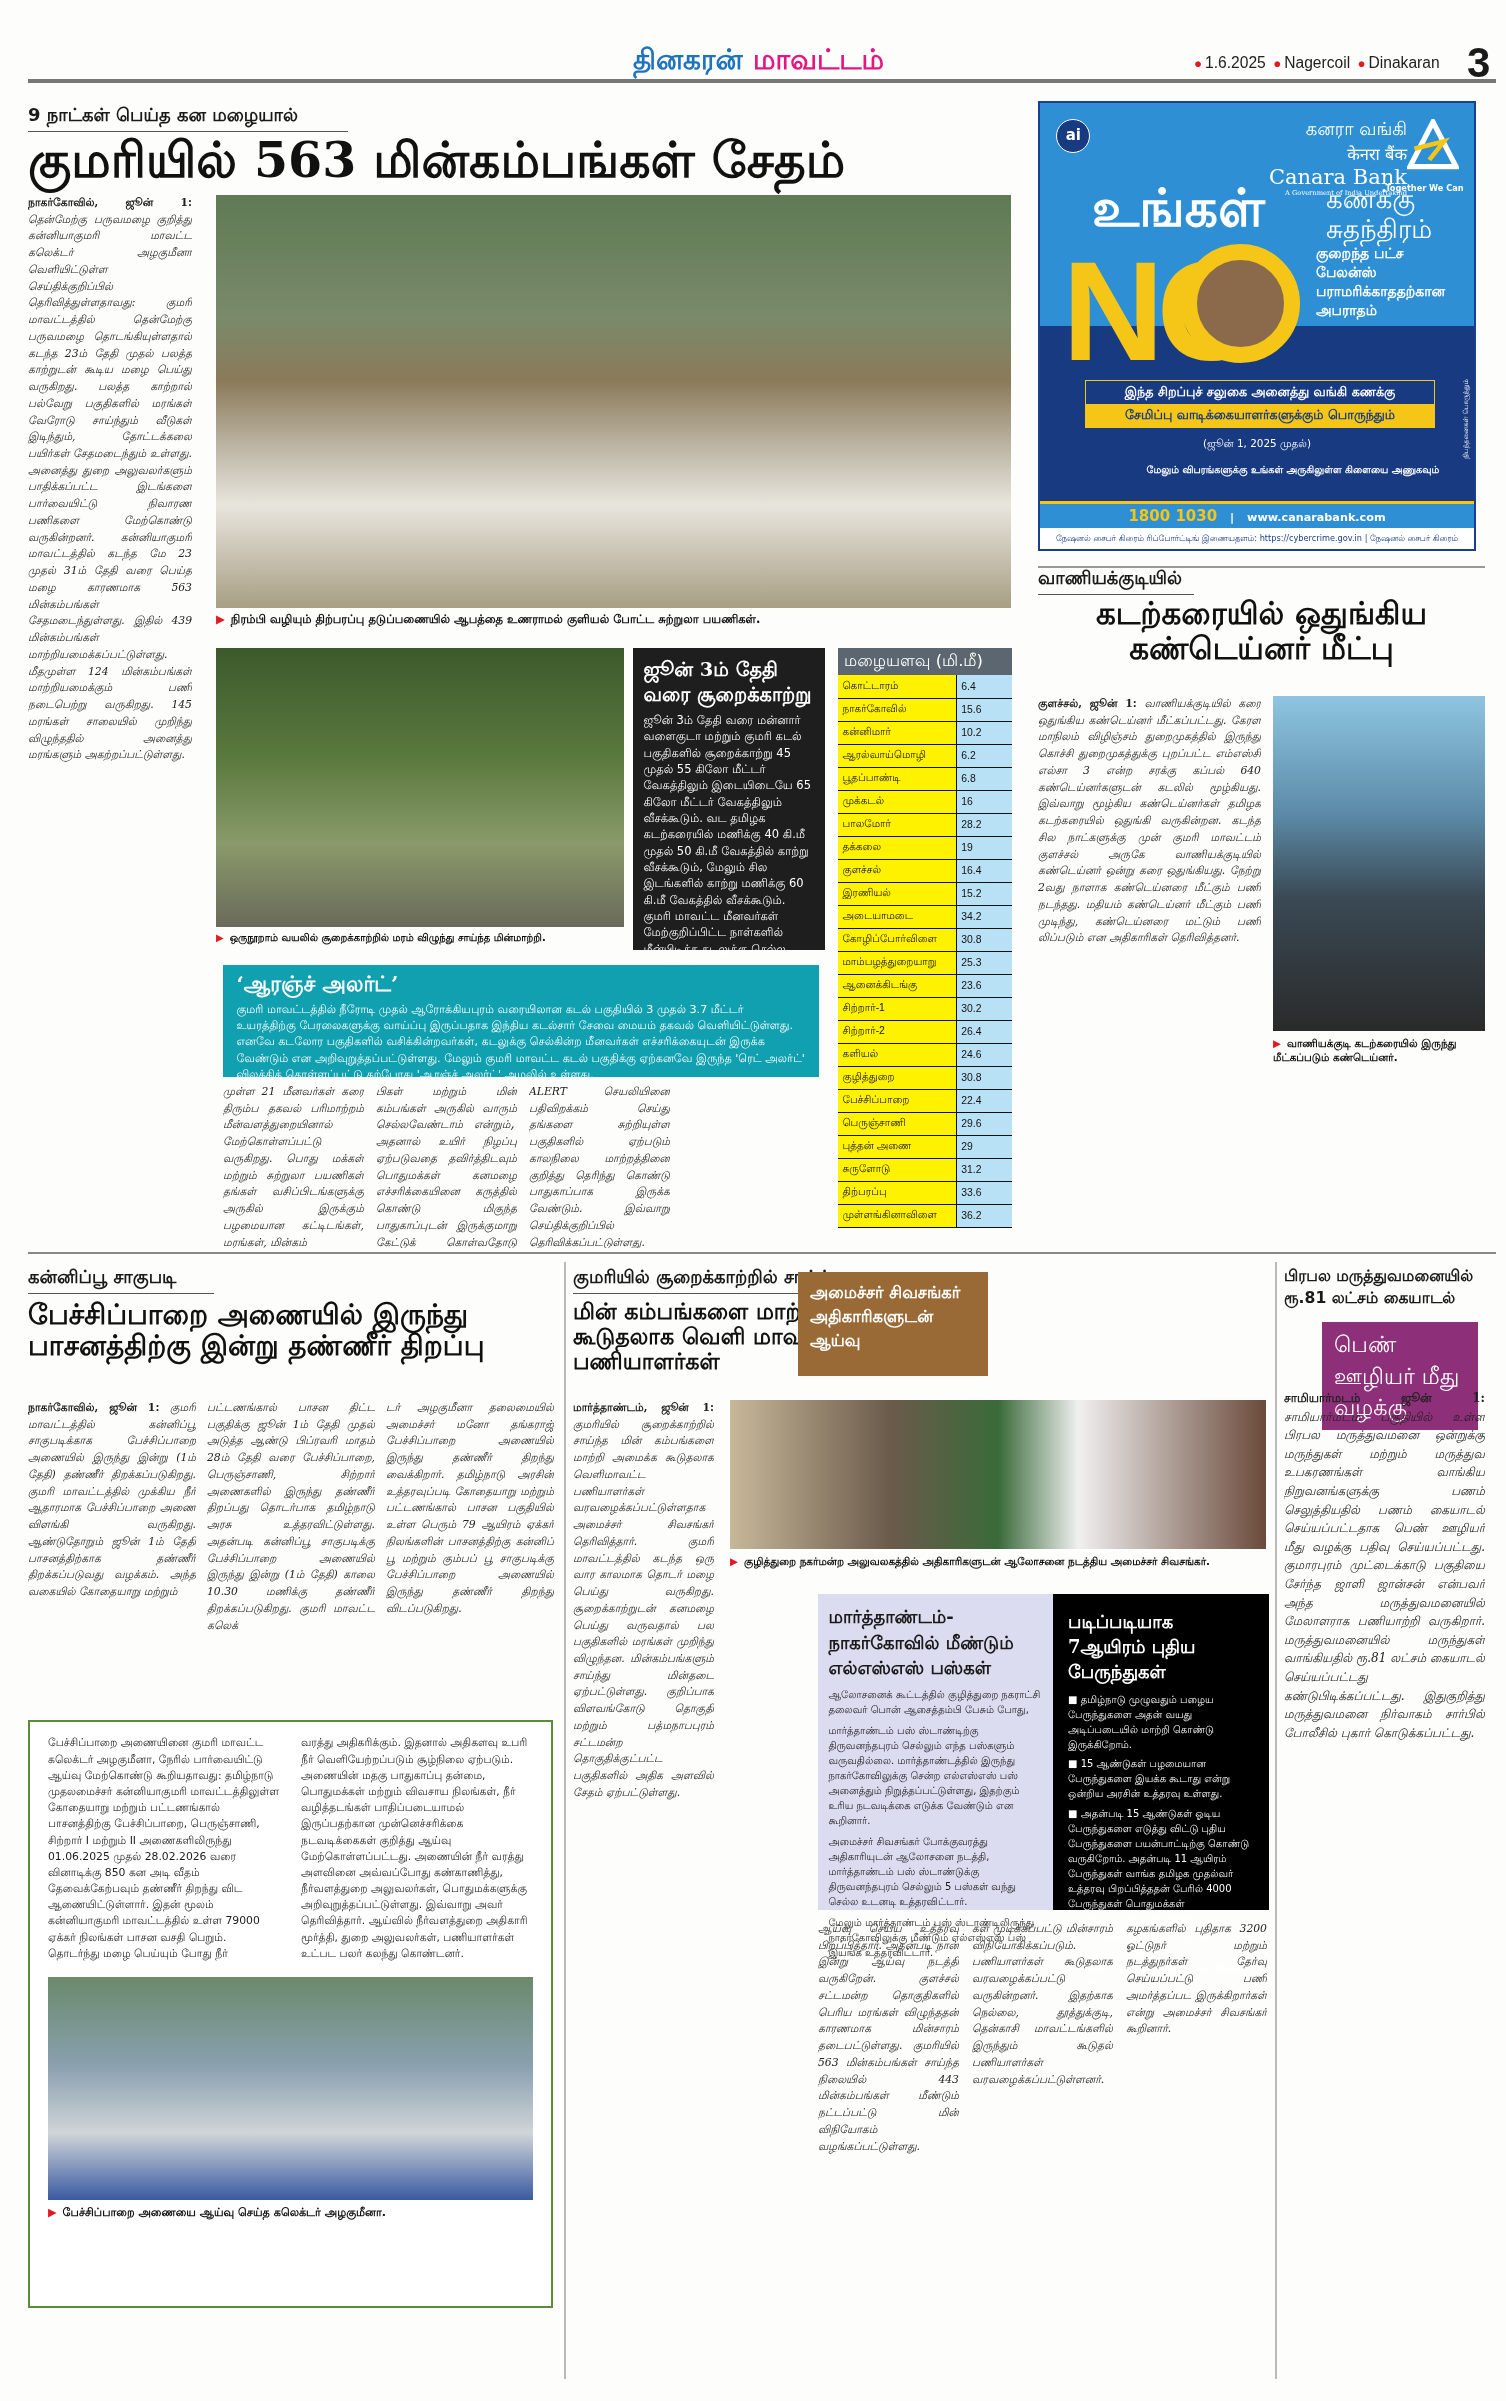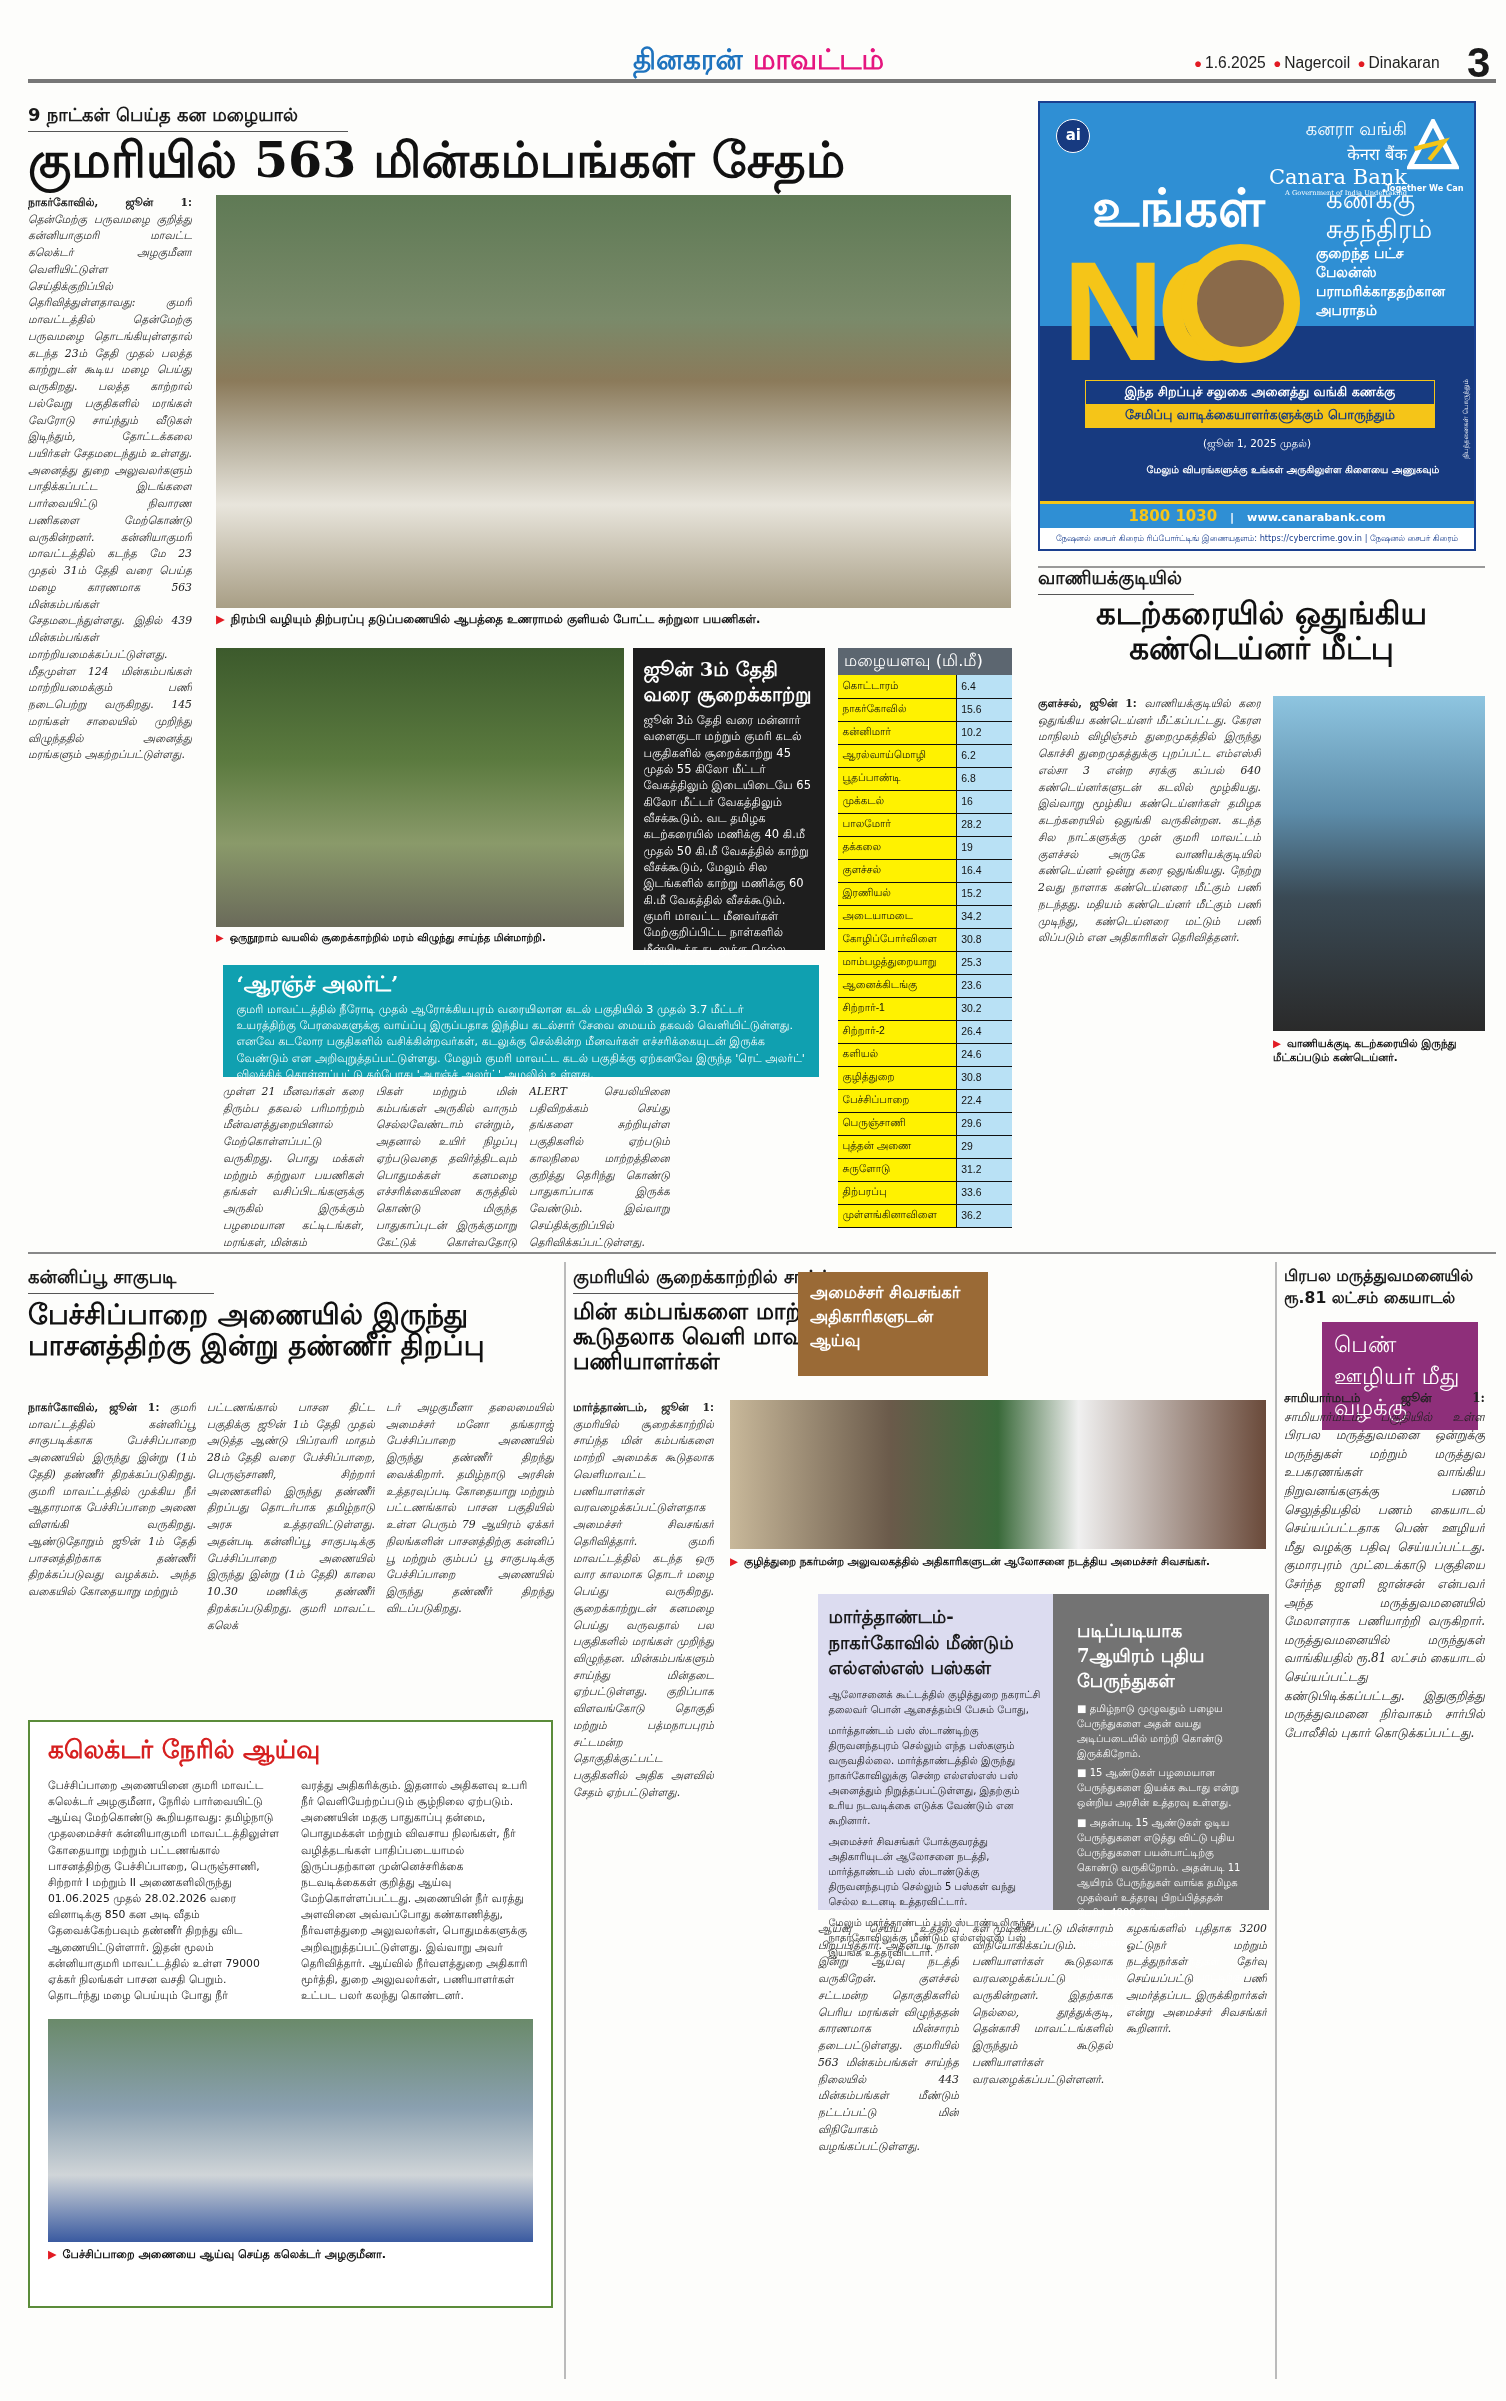--- a/index.html
+++ b/index.html
@@ -43,21 +43,21 @@
   .rain-table td.val { background: #b9e1f5; color: #111; }
   .orange-box { left: 223px; top: 965px; width: 596px; height: 112px; background: #10a0b0; color: #fff; padding: 6px 13.4px; }
   .orange-box h3 { font-size: 21px; font-family: "DejaVu Serif", serif; margin-bottom: 3px; }
   .orange-box p { font-size: 11.2px; line-height: 1.45; }
   .hr-mid { left: 28px; top: 1252px; width: 1468px; height: 2.2px; background: #888; }
   .brown-box { background: #9a6a36; color: #fff; font-weight: bold; font-size: 16.4px; padding: 9px 12px; line-height: 1.45; }
   .purple-box { background: #8e2f7a; color: #fff; font-size: 22.3px; padding: 7.4px 12px; line-height: 1.4; font-family: "DejaVu Serif", serif; }
   .lsb-box { left: 818px; top: 1594px; width: 235px; height: 316px; background: #dcdcf0; padding: 10.4px; }
   .lsb-box h3 { font-size: 18px; font-family: "DejaVu Serif", serif; line-height: 1.4; margin-bottom: 7.4px; }
   .lsb-box p { font-size: 10px; line-height: 1.5; margin-bottom: 6px; }
-  .bus-box { left: 1053px; top: 1594px; width: 216px; height: 316px; background: #737373; color: #fff; padding: 24px; }
+  .bus-box { left: 1053px; top: 1594px; width: 216px; height: 316px; background: #000000; color: #fff; padding: 15px; }
   .bus-box h3 { font-size: 18px; font-family: "DejaVu Serif", serif; line-height: 1.4; margin-bottom: 7.4px; }
   .bus-box p { font-size: 10px; line-height: 1.5; margin-bottom: 4.5px; }
   .collector-box { left: 28px; top: 1720px; width: 525px; height: 588px; border: 2.2px solid #5b8c3a; background: #fff; padding: 13.4px 18px; }
   .collector-box h3 { font-size: 25px; color: #d62020; font-family: "DejaVu Serif", serif; margin-bottom: 10.4px; }
   .collector-box .cols { display: flex; gap: 21px; }
   .collector-box .cols p { font-size: 10.8px; line-height: 1.5; margin-bottom: 6px; flex: 1; }
   .vsep { width: 1.5px; background: #bbb; }
 </style>
 </head>
 <body>
@@ -266,21 +266,20 @@
 <div class="abs kicker" style="left:28px;top:1266px;width:186px;">கன்னிப்பூ சாகுபடி</div>
 <div class="abs headline" style="left:28px;top:1299px;width:536px;font-size:28px;">பேச்சிப்பாறை அணையில் இருந்து பாசனத்திற்கு இன்று தண்ணீர் திறப்பு</div>
 <div class="abs body-text" style="left:28px;top:1400px;width:168px;height:313px;overflow:hidden;">
   <b style="font-style:normal">நாகர்கோவில், ஜூன் 1:</b>
   <span>குமரி மாவட்டத்தில் கன்னிப்பூ சாகுபடிக்காக பேச்சிப்பாறை அணையில் இருந்து இன்று (1ம் தேதி) தண்ணீர் திறக்கப்படுகிறது. குமரி மாவட்டத்தில் முக்கிய நீர் ஆதாரமாக பேச்சிப்பாறை அணை விளங்கி வருகிறது. ஆண்டுதோறும் ஜூன் 1ம் தேதி பாசனத்திற்காக தண்ணீர் திறக்கப்படுவது வழக்கம். அந்த வகையில் கோதையாறு மற்றும்</span>
 </div>
 <div class="abs body-text" style="left:207px;top:1400px;width:168px;height:313px;overflow:hidden;">பட்டணங்கால் பாசன திட்ட பகுதிக்கு ஜூன் 1ம் தேதி முதல் அடுத்த ஆண்டு பிப்ரவரி மாதம் 28ம் தேதி வரை பேச்சிப்பாறை, பெருஞ்சாணி, சிற்றார் அணைகளில் இருந்து தண்ணீர் திறப்பது தொடர்பாக தமிழ்நாடு அரசு உத்தரவிட்டுள்ளது. அதன்படி கன்னிப்பூ சாகுபடிக்கு பேச்சிப்பாறை அணையில் இருந்து இன்று (1ம் தேதி) காலை 10.30 மணிக்கு தண்ணீர் திறக்கப்படுகிறது. குமரி மாவட்ட கலெக்</div>
 <div class="abs body-text" style="left:386px;top:1400px;width:168px;height:313px;overflow:hidden;">டர் அழகுமீனா தலைமையில் அமைச்சர் மனோ தங்கராஜ் பேச்சிப்பாறை அணையில் இருந்து தண்ணீர் திறந்து வைக்கிறார். தமிழ்நாடு அரசின் உத்தரவுப்படி கோதையாறு மற்றும் பட்டணங்கால் பாசன பகுதியில் உள்ள பெரும் 79 ஆயிரம் ஏக்கர் நிலங்களின் பாசனத்திற்கு கன்னிப் பூ மற்றும் கும்பப் பூ சாகுபடிக்கு பேச்சிப்பாறை அணையில் இருந்து தண்ணீர் திறந்து விடப்படுகிறது.</div>
 
 <div class="abs collector-box">
-  <h3>கலெக்டர் நேரில் ஆய்வு</h3>
   <div class="cols">
     <p>பேச்சிப்பாறை அணையினை குமரி மாவட்ட கலெக்டர் அழகுமீனா, நேரில் பார்வையிட்டு ஆய்வு மேற்கொண்டு கூறியதாவது: தமிழ்நாடு முதலமைச்சர் கன்னியாகுமரி மாவட்டத்திலுள்ள கோதையாறு மற்றும் பட்டணங்கால் பாசனத்திற்கு பேச்சிப்பாறை, பெருஞ்சாணி, சிற்றார் I மற்றும் II அணைகளிலிருந்து 01.06.2025 முதல் 28.02.2026 வரை வினாடிக்கு 850 கன அடி வீதம் தேவைக்கேற்பவும் தண்ணீர் திறந்து விட ஆணையிட்டுள்ளார். இதன் மூலம் கன்னியாகுமரி மாவட்டத்தில் உள்ள 79000 ஏக்கர் நிலங்கள் பாசன வசதி பெறும். தொடர்ந்து மழை பெய்யும் போது நீர்</p>
     <p>வரத்து அதிகரிக்கும். இதனால் அதிகளவு உபரி நீர் வெளியேற்றப்படும் சூழ்நிலை ஏற்படும். அணையின் மதகு பாதுகாப்பு தன்மை, பொதுமக்கள் மற்றும் விவசாய நிலங்கள், நீர் வழித்தடங்கள் பாதிப்படையாமல் இருப்பதற்கான முன்னெச்சரிக்கை நடவடிக்கைகள் குறித்து ஆய்வு மேற்கொள்ளப்பட்டது. அணையின் நீர் வரத்து அளவினை அவ்வப்போது கண்காணித்து, நீர்வளத்துறை அலுவலர்கள், பொதுமக்களுக்கு அறிவுறுத்தப்பட்டுள்ளது. இவ்வாறு அவர் தெரிவித்தார். ஆய்வில் நீர்வளத்துறை அதிகாரி மூர்த்தி, துறை அலுவலர்கள், பணியாளர்கள் உட்பட பலர் கலந்து கொண்டனர்.</p>
   </div>
   <div class="photo" style="margin-top:9px;width:100%;height:223px;background:linear-gradient(180deg,#6a8a6a 0%,#8aa0b0 40%,#d0d5d8 70%,#3a5aa0 100%);"></div>
   <div class="caption" style="margin-top:6px;font-size:11.2px;">
     <span class="tri">▶</span><span>பேச்சிப்பாறை அணையை ஆய்வு செய்த கலெக்டர் அழகுமீனா.</span>
   </div>
 </div>
 

